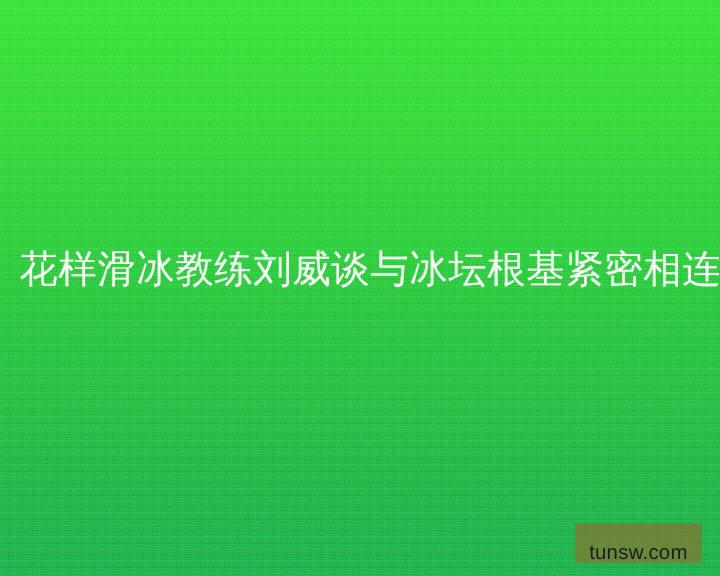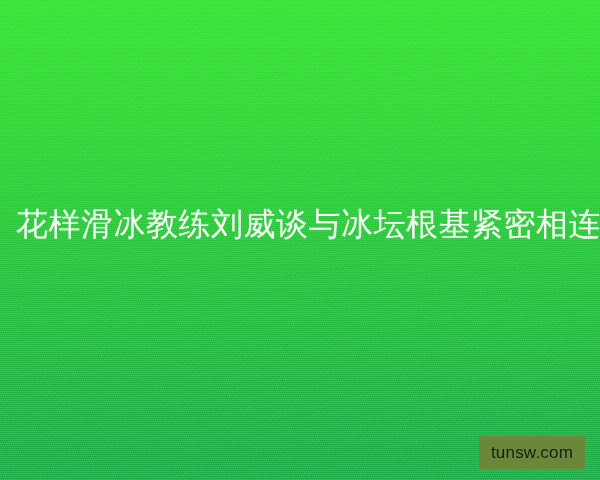--- a/index.html
+++ b/index.html
@@ -78,21 +78,21 @@
 
   
   #watermark {
     position: absolute;
     left: 479px;
     top: 436px;
     width: 106px;
     height: 33px;
     background: rgba(124,124,52,.80);
     display: flex;
-    align-items: center;
+    align-items: flex-end;
     justify-content: center;
   }
   #watermark .wm-text {
     color: #1c1c1c;
     font-size: 17px;
     line-height: 17px;
     letter-spacing: .2px;
     font-weight: 400;
     white-space: nowrap;
   }

